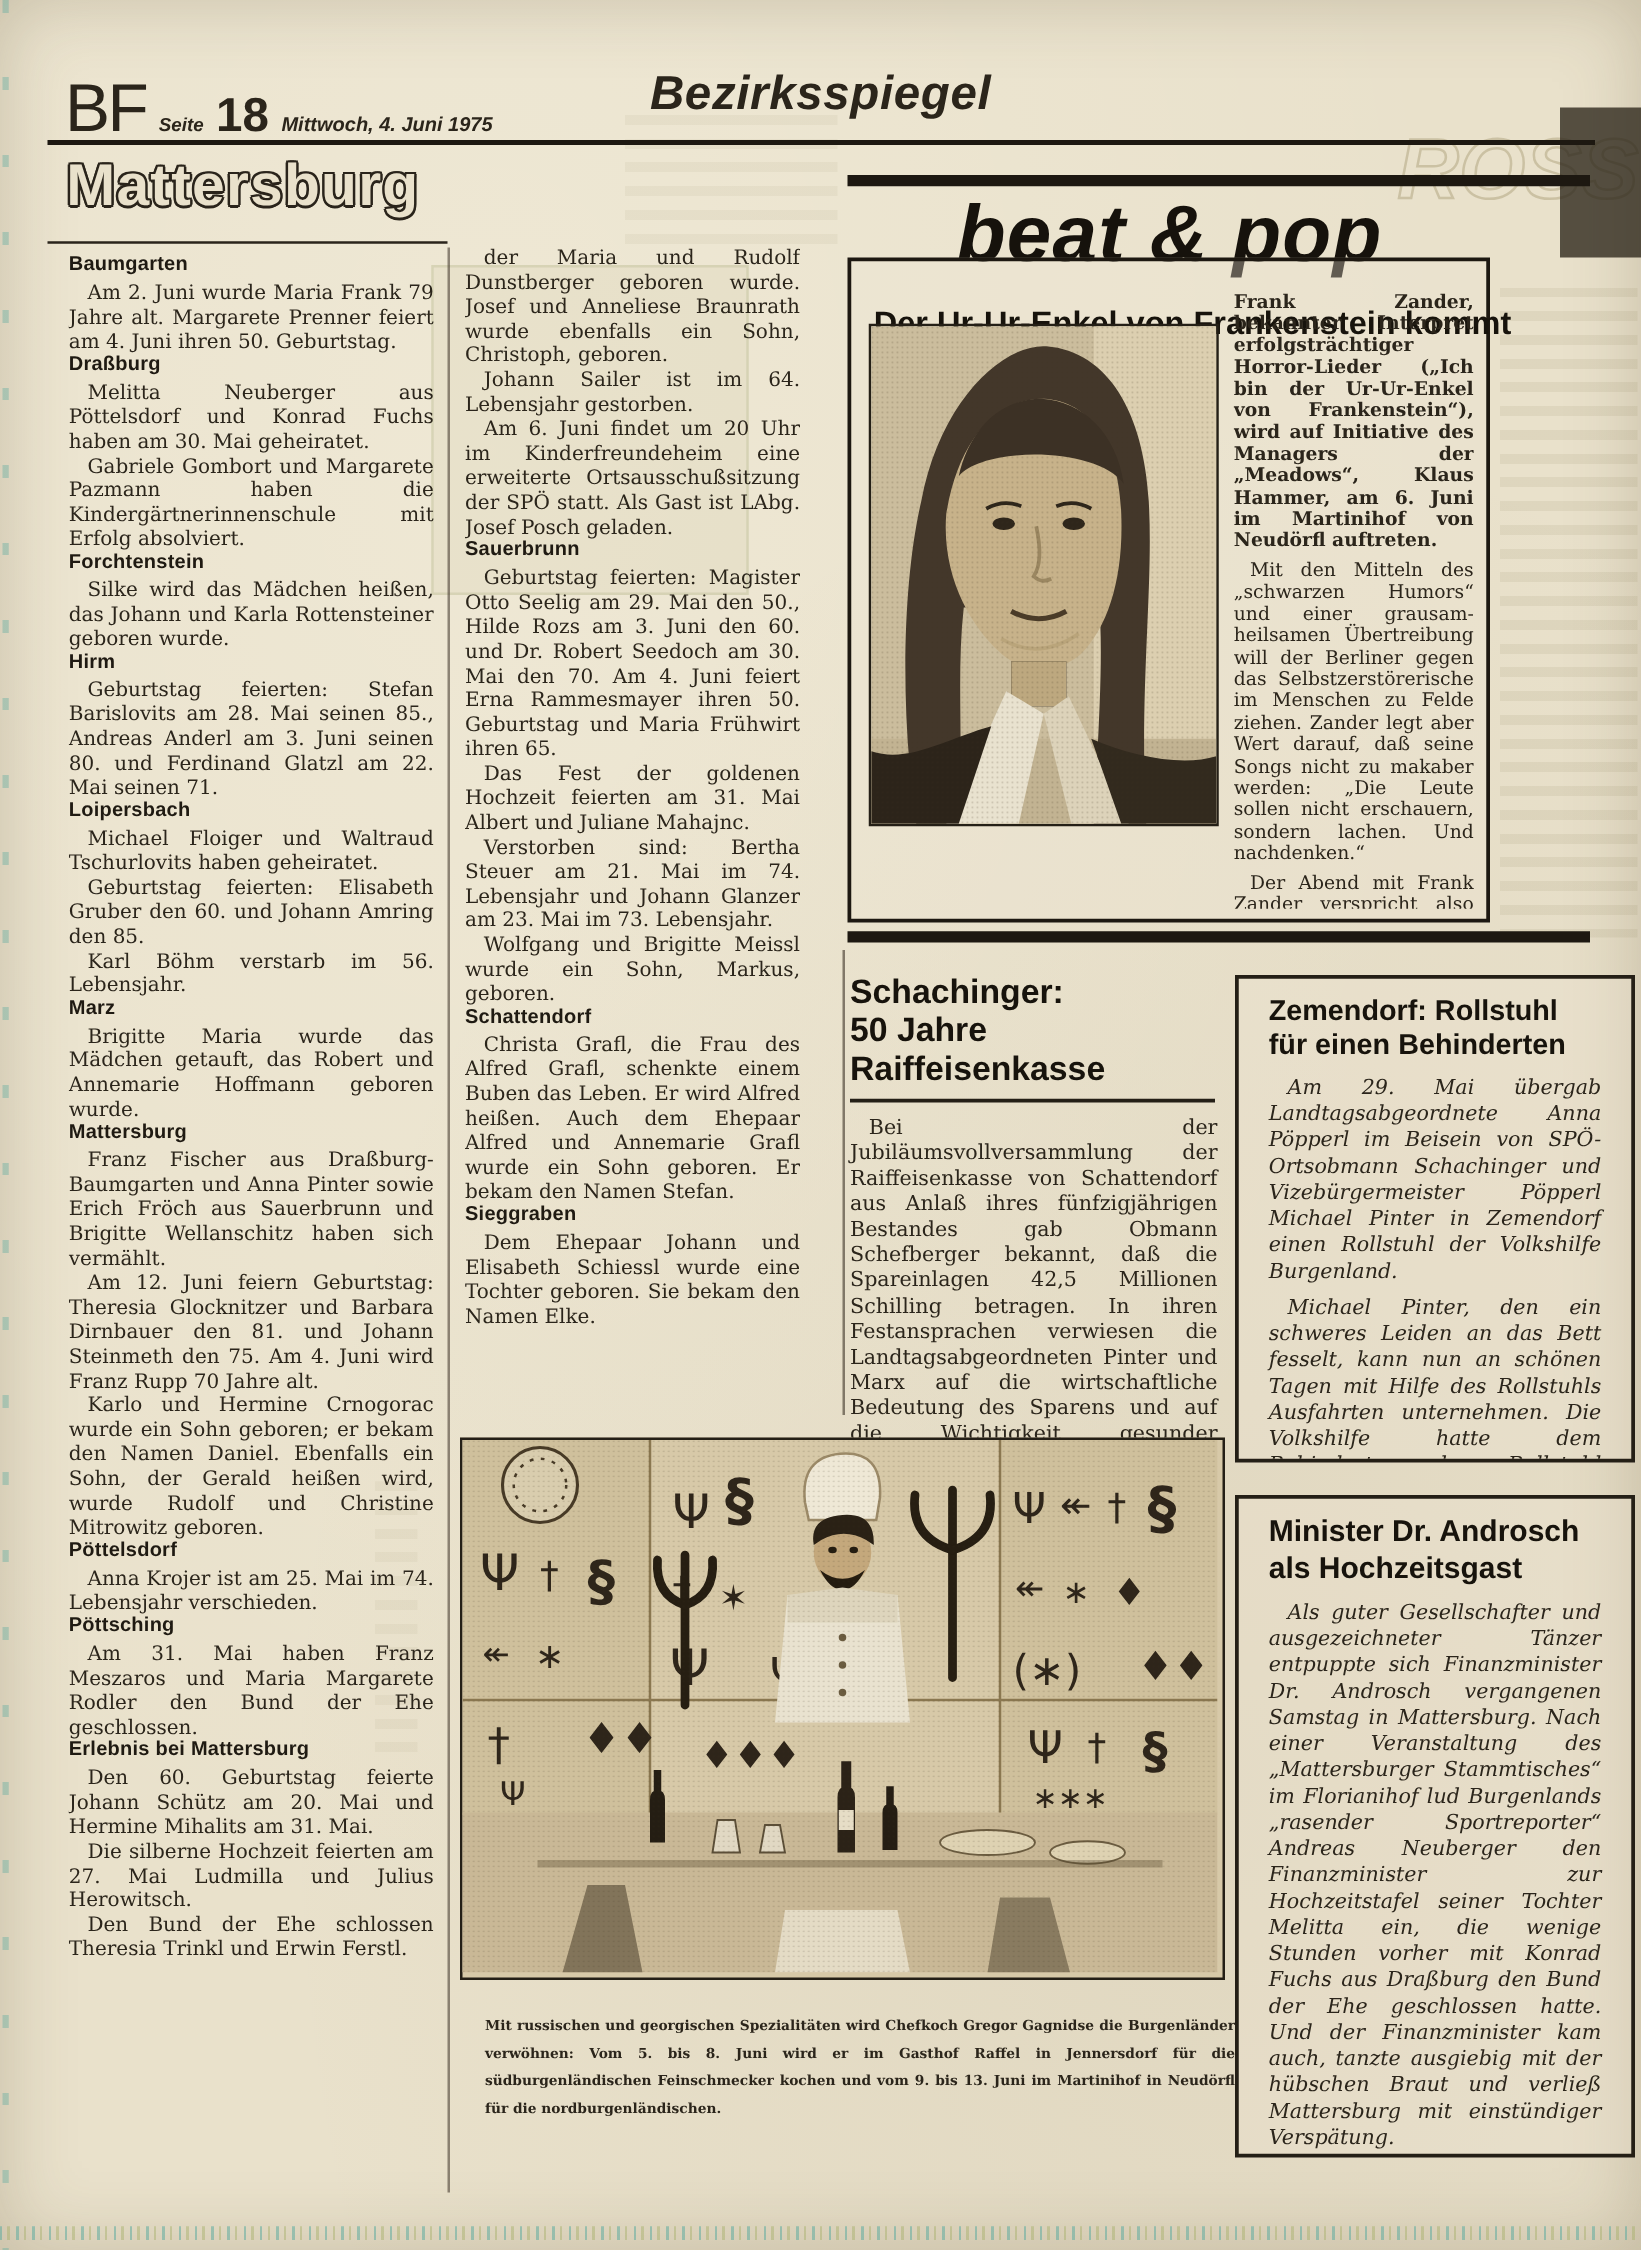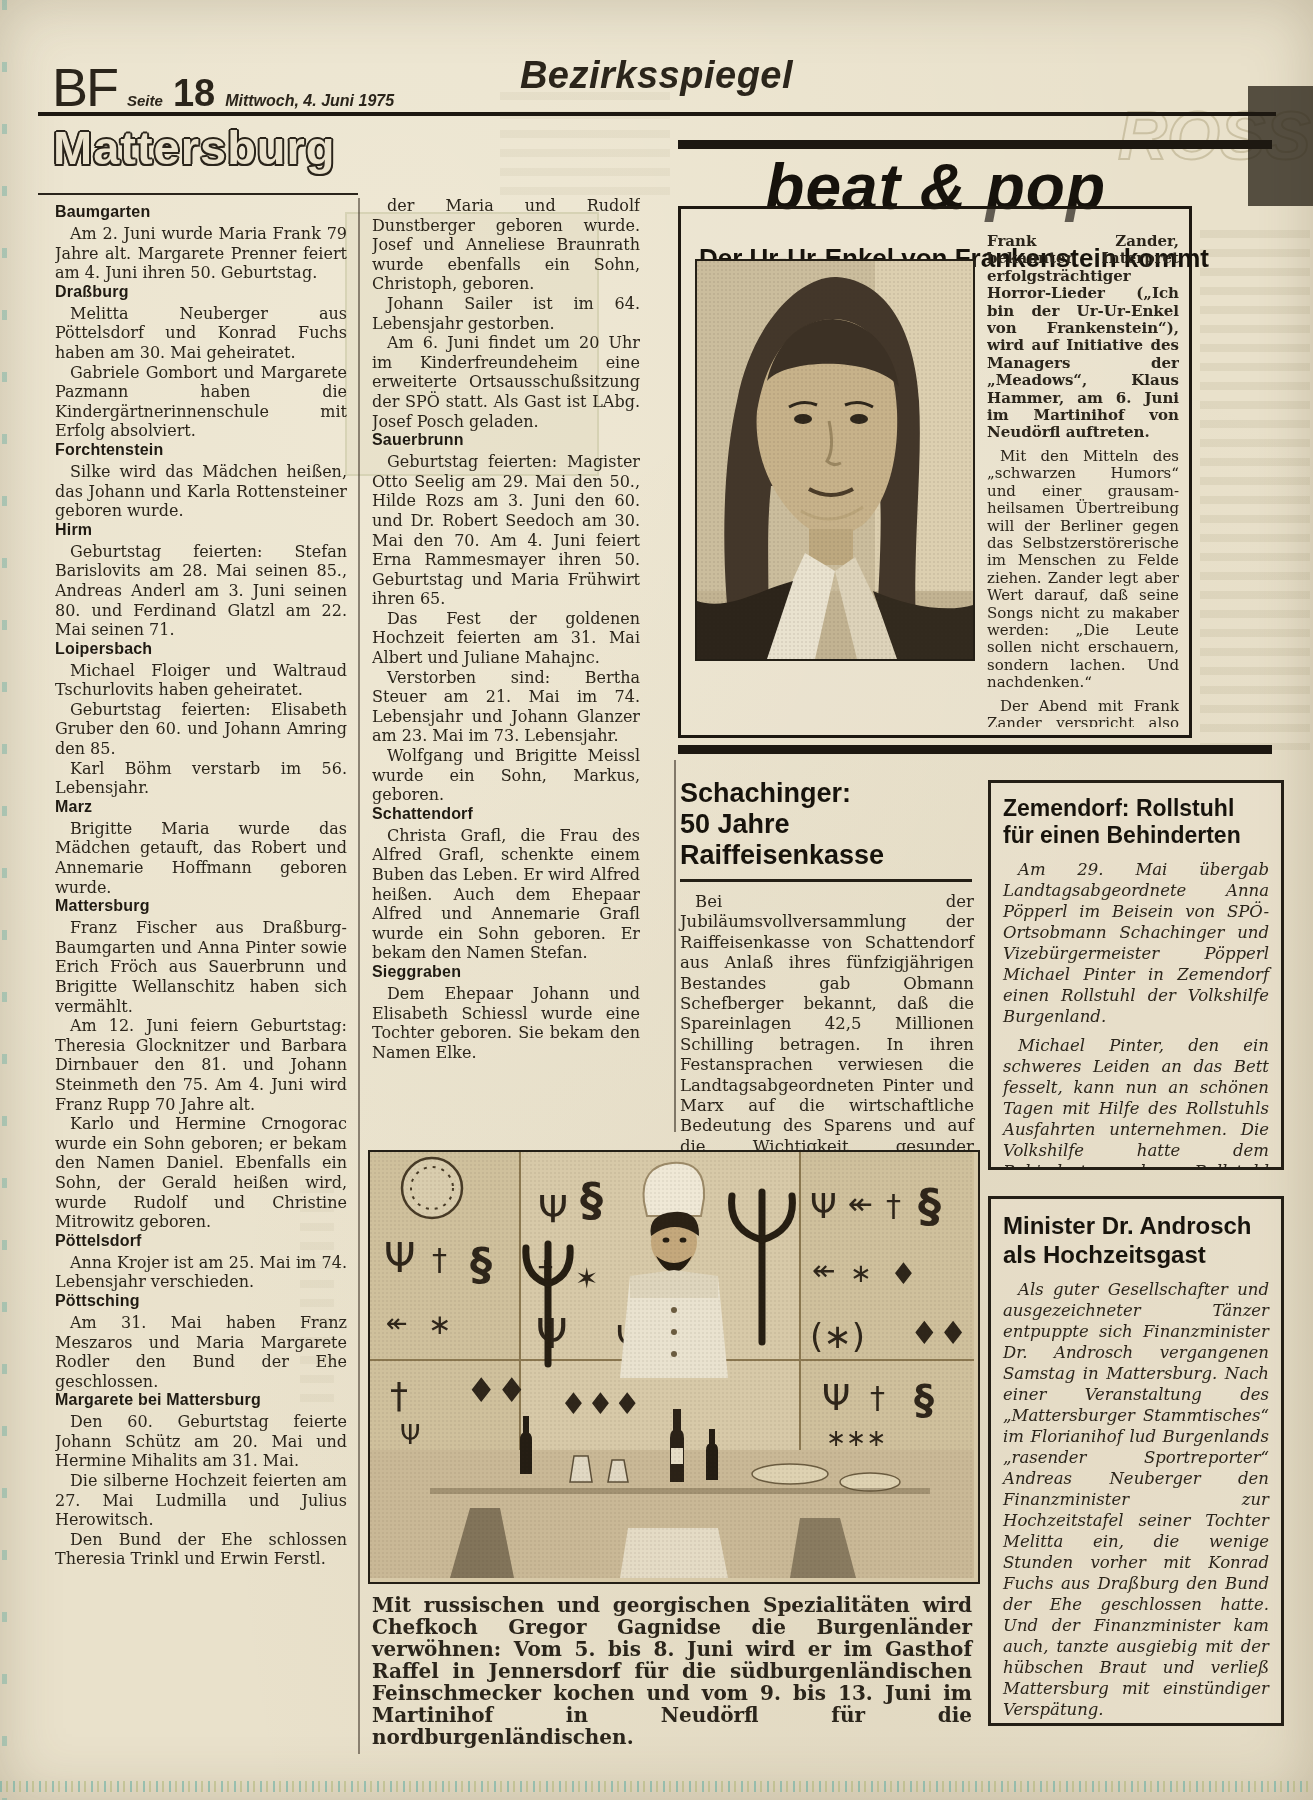--- a/index.html
+++ b/index.html
@@ -53,31 +53,31 @@
   .bp-photo svg{display:block;}
   .bp-textcol{position:absolute;left:306px;top:24px;width:192px;height:494px;overflow:hidden;}
   .bp-lead{margin:0 0 6px;font-weight:700;text-align:justify;font-size:15px;line-height:17.4px;}
   .bp-textcol .box-p{margin:0 0 6px;text-indent:13px;text-align:justify;font-size:15px;line-height:17.4px;}
   
   .rf{left:680px;top:778px;width:294px;}
   .rf-h{font-family:"Liberation Sans",sans-serif;font-weight:700;font-size:27px;line-height:31px;color:#17130c;margin:0;}
   .rf-rule{width:292px;height:3px;background:#241f16;margin:8px 0 10px;}
   .rf-body{margin:0;text-indent:15px;text-align:justify;font-size:16.5px;line-height:20.4px;}
   
-  .sidebox{border:3px solid #241f16;background:rgba(238,230,212,.3);padding:12px 12px;overflow:hidden;}
+  .sidebox{border:3px solid #241f16;background:rgba(238,230,212,.3);padding:12px 24px;overflow:hidden;}
   .box-zemendorf{left:988px;top:780px;width:266px;height:360px;}
   .box-androsch{left:988px;top:1196px;width:266px;height:500px;}
   .sidebox h3{font-family:"Liberation Sans",sans-serif;font-weight:700;font-size:23px;line-height:27px;margin:0 0 10px;color:#17130c;font-style:normal;}
   .box-androsch h3{font-size:24px;line-height:29px;}
   .sidebox .box-p{margin:0 0 8px;text-indent:15px;text-align:justify;
     font-style:italic;font-size:16.5px;line-height:21px;}
   
   .chef-photo{left:368px;top:1150px;width:608px;height:430px;border:2px solid #241f16;background:#d7c9a8;}
   .chef-caption{left:372px;top:1594px;width:600px;font-weight:700;
-    text-align:justify;font-size:20px;line-height:22px;margin:0;}
+    text-align:justify;font-size:11px;line-height:22px;margin:16px;}
   
   .ghost{pointer-events:none;}
   .ghost-stripes{background:repeating-linear-gradient(180deg, rgba(120,110,68,.12) 0 8px, transparent 8px 19px);}
   .ghost-outline{font-family:"Liberation Sans",sans-serif;font-weight:800;font-style:italic;
     color:transparent;-webkit-text-stroke:2px rgba(125,110,60,.28);}
   .ghost-darkblock{background:rgba(44,37,25,.78);}
   
   .regmarks{left:0;top:1781px;width:1313px;height:11px;
     background:
       repeating-linear-gradient(90deg, rgba(96,172,160,.55) 0 2px, transparent 2px 13px),
@@ -126,21 +126,21 @@
       <h3 class="news-heading">Marz</h3>
       <p class="news-p">Brigitte Maria wurde das Mädchen getauft, das Robert und Annemarie Hoffmann geboren wurde.</p>
       <h3 class="news-heading">Mattersburg</h3>
       <p class="news-p">Franz Fischer aus Draßburg-Baumgarten und Anna Pinter sowie Erich Fröch aus Sauerbrunn und Brigitte Wellanschitz haben sich vermählt.</p>
       <p class="news-p">Am 12. Juni feiern Geburtstag: Theresia Glocknitzer und Barbara Dirnbauer den 81. und Johann Steinmeth den 75. Am 4. Juni wird Franz Rupp 70 Jahre alt.</p>
       <p class="news-p">Karlo und Hermine Crnogorac wurde ein Sohn geboren; er bekam den Namen Daniel. Ebenfalls ein Sohn, der Gerald heißen wird, wurde Rudolf und Christine Mitrowitz geboren.</p>
       <h3 class="news-heading">Pöttelsdorf</h3>
       <p class="news-p">Anna Krojer ist am 25. Mai im 74. Lebensjahr verschieden.</p>
       <h3 class="news-heading">Pöttsching</h3>
       <p class="news-p">Am 31. Mai haben Franz Meszaros und Maria Margarete Rodler den Bund der Ehe geschlossen.</p>
-      <h3 class="news-heading">Margarete bei Mattersburg</h3>
+      <h3 class="news-heading">Erlebnis bei Mattersburg</h3>
       <p class="news-p">Den 60. Geburtstag feierte Johann Schütz am 20. Mai und Hermine Mihalits am 31. Mai.</p>
       <p class="news-p">Die silberne Hochzeit feierten am 27. Mai Ludmilla und Julius Herowitsch.</p>
       <p class="news-p">Den Bund der Ehe schlossen Theresia Trinkl und Erwin Ferstl.</p>
     </div>
   <div class="abs newscol col-mid">
       <p class="news-p">der Maria und Rudolf Dunstberger geboren wurde. Josef und Anneliese Braunrath wurde ebenfalls ein Sohn, Christoph, geboren.</p>
       <p class="news-p">Johann Sailer ist im 64. Lebensjahr gestorben.</p>
       <p class="news-p">Am 6. Juni findet um 20 Uhr im Kinderfreundeheim eine erweiterte Ortsausschußsitzung der SPÖ statt. Als Gast ist LAbg. Josef Posch geladen.</p>
       <h3 class="news-heading">Sauerbrunn</h3>
       <p class="news-p">Geburtstag feierten: Magister Otto Seelig am 29. Mai den 50., Hilde Rozs am 3. Juni den 60. und Dr. Robert Seedoch am 30. Mai den 70. Am 4. Juni feiert Erna Rammesmayer ihren 50. Geburtstag und Maria Frühwirt ihren 65.</p>

